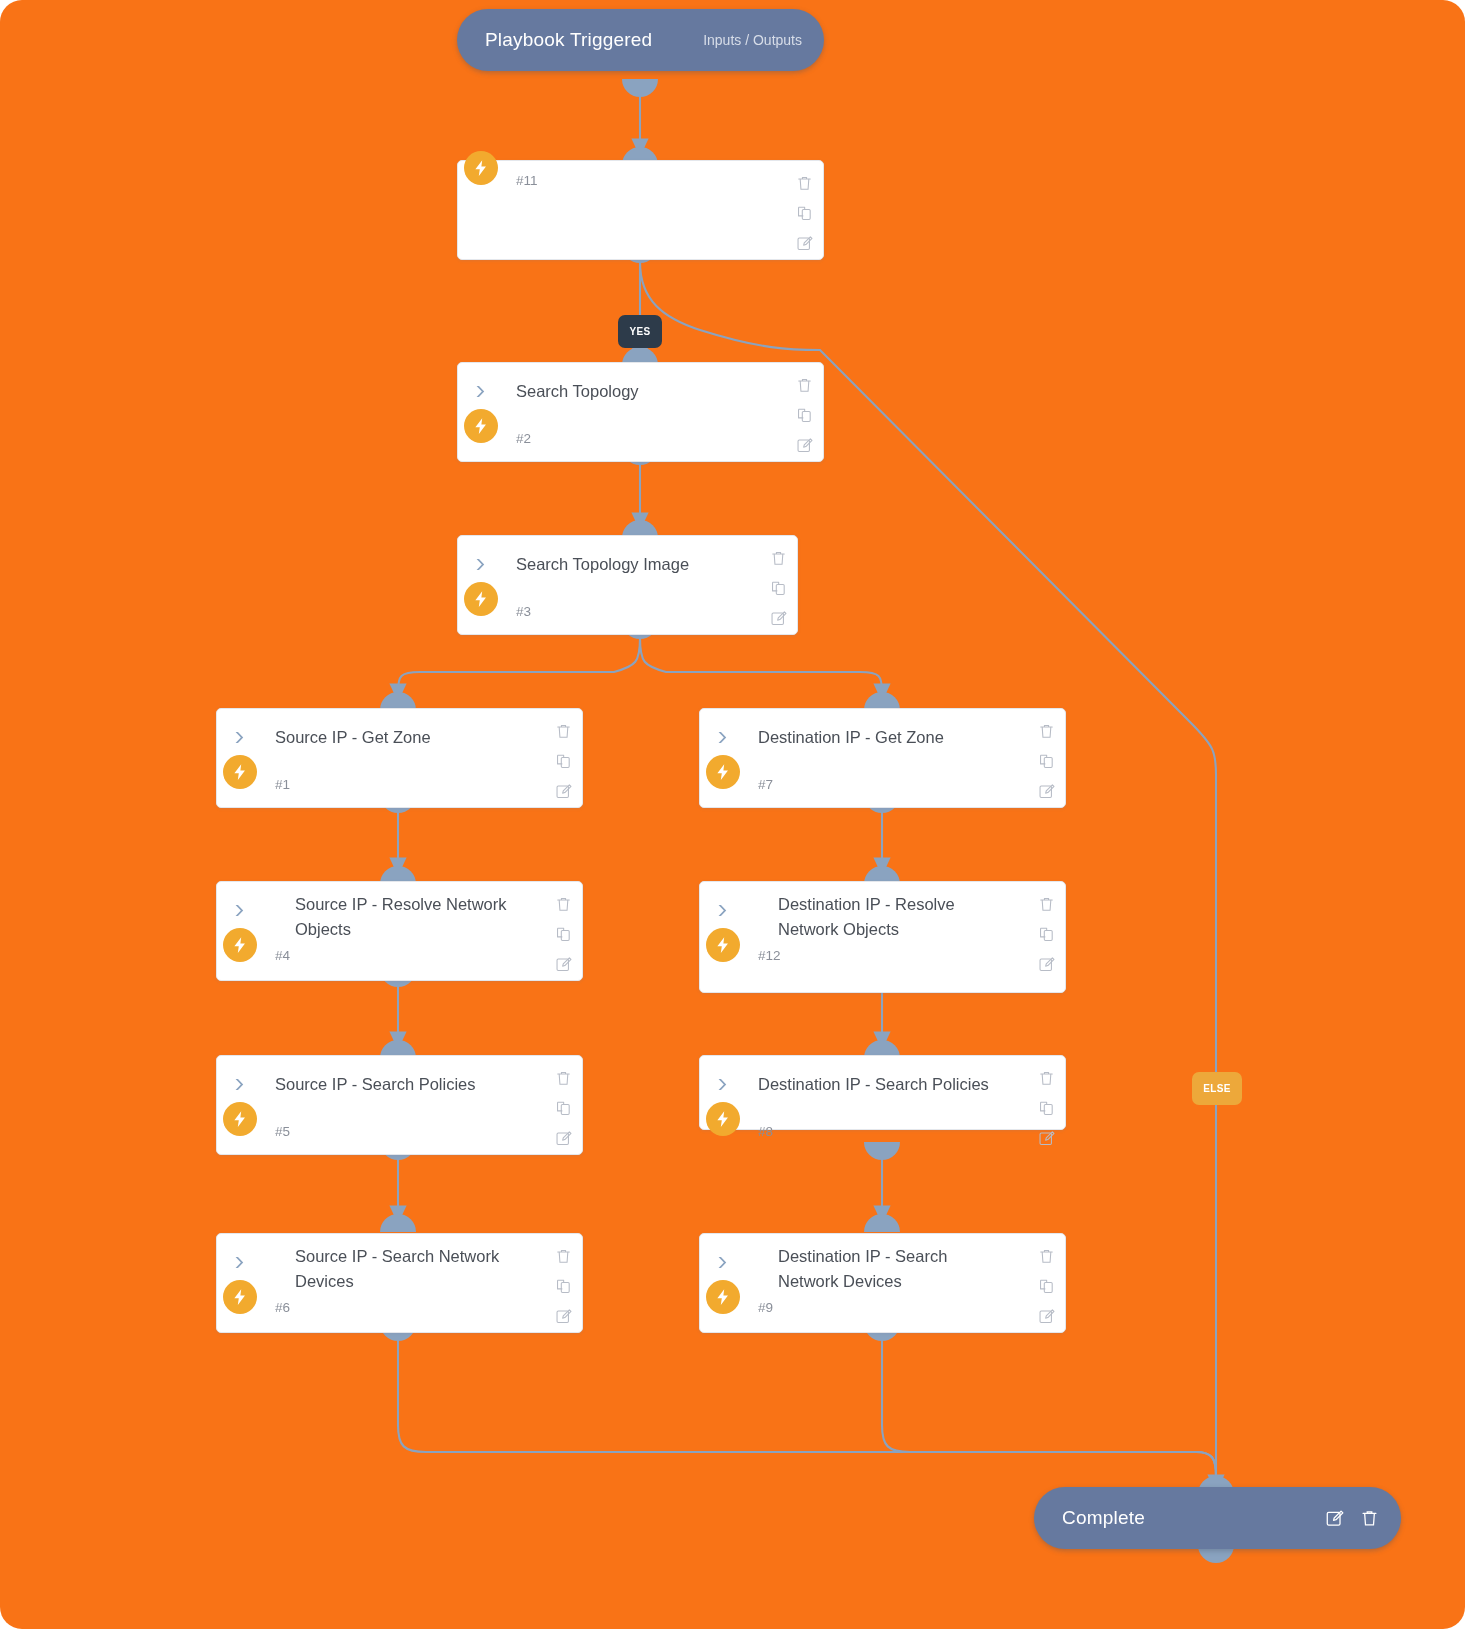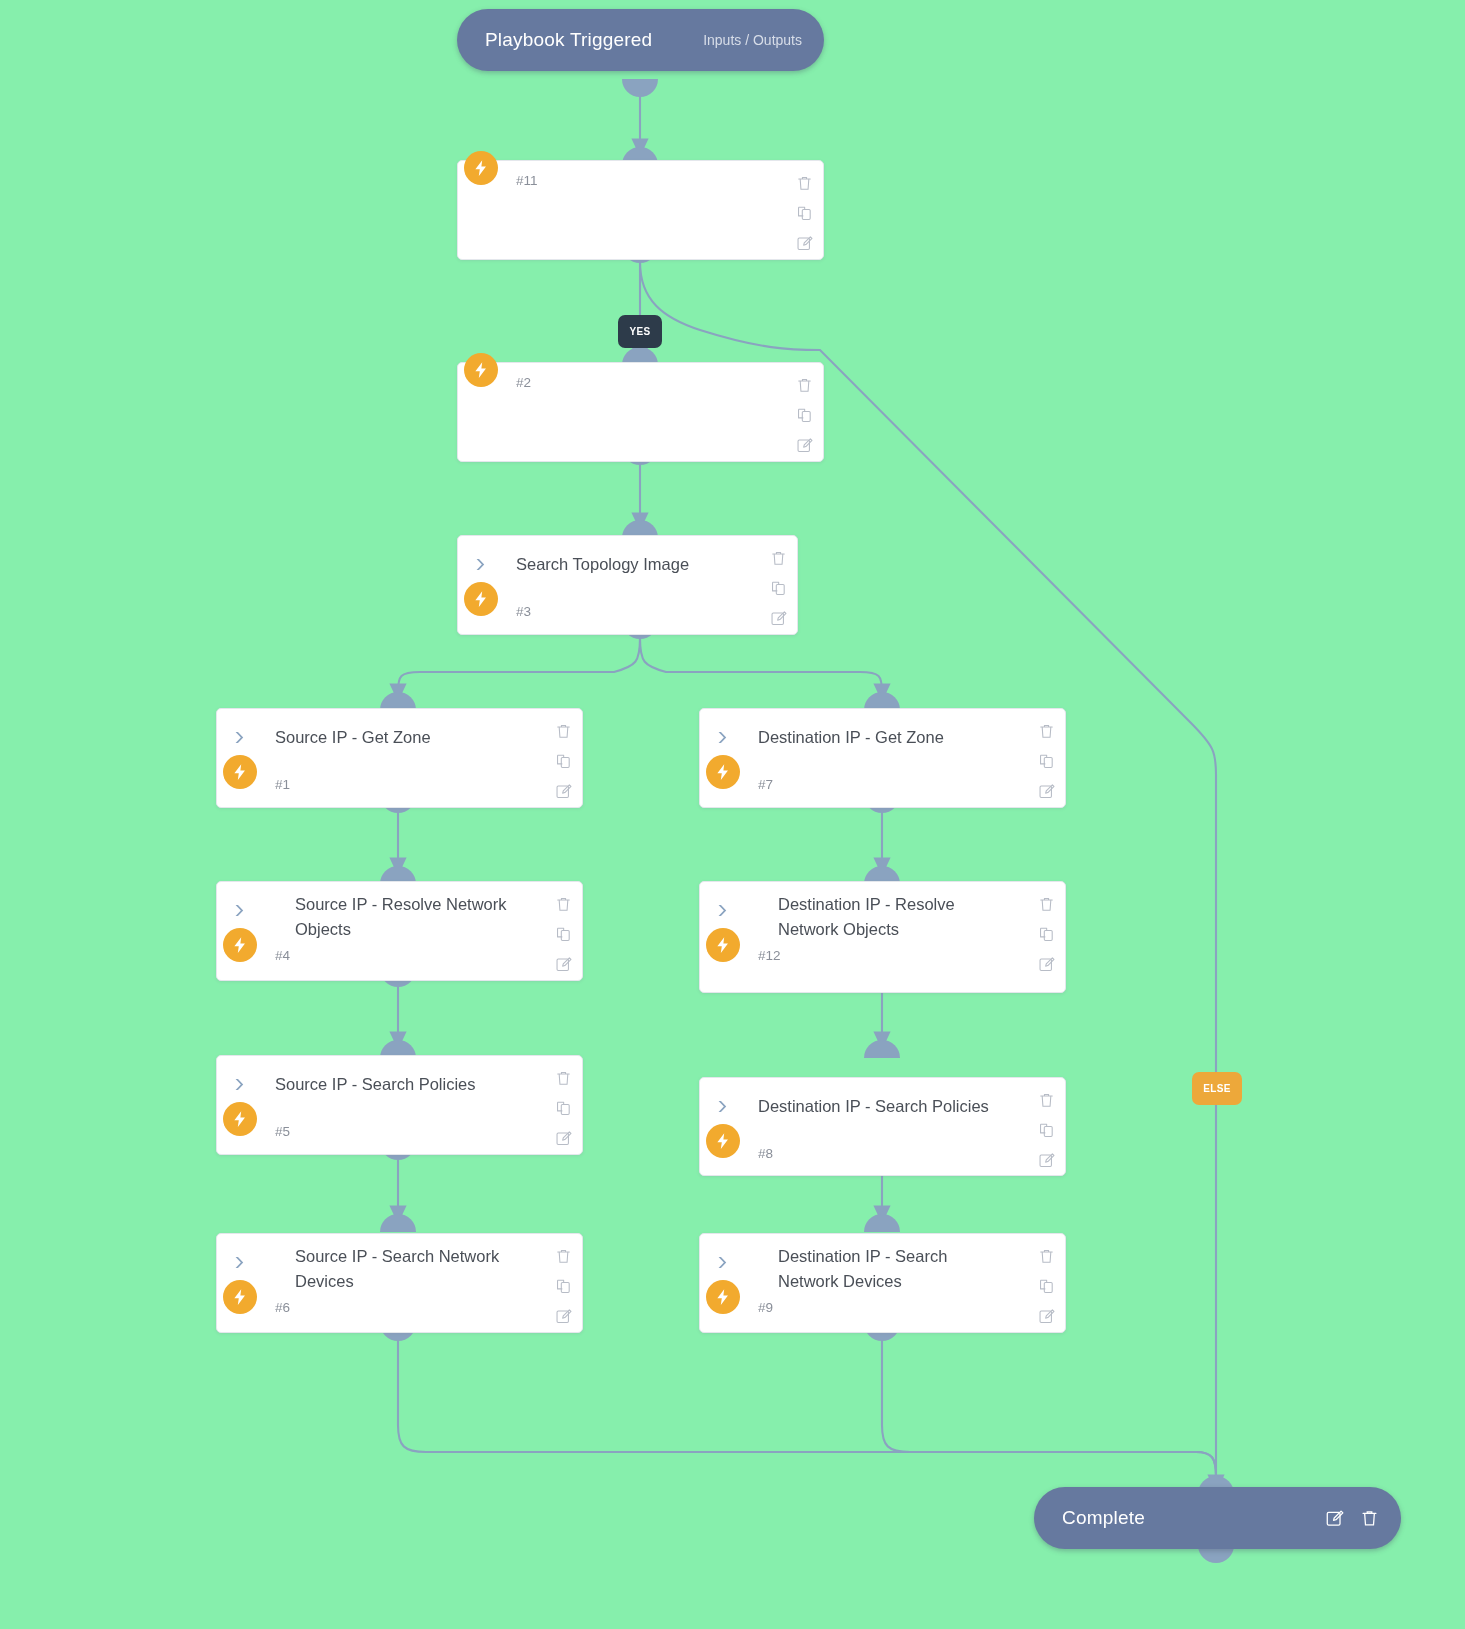--- a/index.html
+++ b/index.html
@@ -5,22 +5,23 @@
   html, body {
     margin: 0;
     padding: 0;
     background: #ffffff;
     font-family: "Liberation Sans", sans-serif;
   }
   #canvas {
     position: relative;
     width: 1465px;
     height: 1629px;
-    background: #86efac;
+    background: #f97316;
     overflow: hidden;
+    border-radius: 22px;
   }
   #edges {
     position: absolute;
     left: 0; top: 0;
     width: 1465px;
     height: 1629px;
     pointer-events: none;
   }
 
   
@@ -270,20 +271,28 @@
 
   <div class="badge yes" style="left:618px; top:315px; width:44px; height:33px;">
     <span>YES</span>
   </div>
 
   <div class="badge els" style="left:1192px; top:1072px; width:50px; height:33px;">
     <span>ELSE</span>
   </div>
 
   <div class="card" style="left:457px; top:362px; width:367px; height:100px;">
+    <div class="card-row1">
+      <span class="lead-icon">
+        <svg class="chevron-glyph" viewBox="0 0 20 20" xmlns="http://www.w3.org/2000/svg">
+          <path d="M4.2,3.4 L10.4,10 L4.2,16.6 L7.0,16.6 L13.2,10 L7.0,3.4 Z" fill="#8aa3c0"></path>
+        </svg>
+      </span>
+      <span class="card-title">Search Topology</span>
+    </div>
     <div class="card-row2">
       <span class="bolt-wrap">
         <svg viewBox="0 0 24 24" style="width:18px;height:18px;" xmlns="http://www.w3.org/2000/svg">
           <polygon points="13.6,1.5 4.5,13.6 10.4,13.6 9.1,22.5 18.6,10.1 12.5,10.1" fill="#ffffff"></polygon>
         </svg>
       </span>
       <span class="node-num">#2</span>
     </div>
     <div class="card-actions">
       <svg class="act" viewBox="0 0 20 20" xmlns="http://www.w3.org/2000/svg">
@@ -485,21 +494,21 @@
           <path d="M3,2.6 h7.2 v2.2 M3,2.6 v10.2 h5.6" fill="none" stroke="#b7bcc6" stroke-width="1.25" stroke-linejoin="round"></path>
           <rect x="7.4" y="5.2" width="9.3" height="11.9" rx="1.4" fill="none" stroke="#b7bcc6" stroke-width="1.25"></rect>
         </svg>
       <svg class="act" viewBox="0 0 20 20" xmlns="http://www.w3.org/2000/svg">
           <rect x="2.4" y="3.6" width="13.4" height="13.4" rx="1.5" fill="none" stroke="#b7bcc6" stroke-width="1.25"></rect>
           <path d="M16.9,2.2 l1.9,1.9 l-7.2,7.2 l-2.6,0.7 l0.7,-2.6 Z" fill="none" stroke="#b7bcc6" stroke-width="1.25" stroke-linejoin="round"></path>
         </svg>
     </div>
   </div>
 
-  <div class="card" style="left:699px; top:1077px; width:367px; height:99px;">
+  <div class="card" style="left:699px; top:1055px; width:367px; height:75px;">
     <div class="card-row1">
       <span class="lead-icon">
         <svg class="chevron-glyph" viewBox="0 0 20 20" xmlns="http://www.w3.org/2000/svg">
             <path d="M4.2,3.4 L10.4,10 L4.2,16.6 L7.0,16.6 L13.2,10 L7.0,3.4 Z" fill="#8aa3c0"></path>
           </svg>
       </span>
       <span class="card-title">Destination IP - Search Policies</span>
     </div>
     <div class="card-row2">
       <span class="bolt-wrap">

